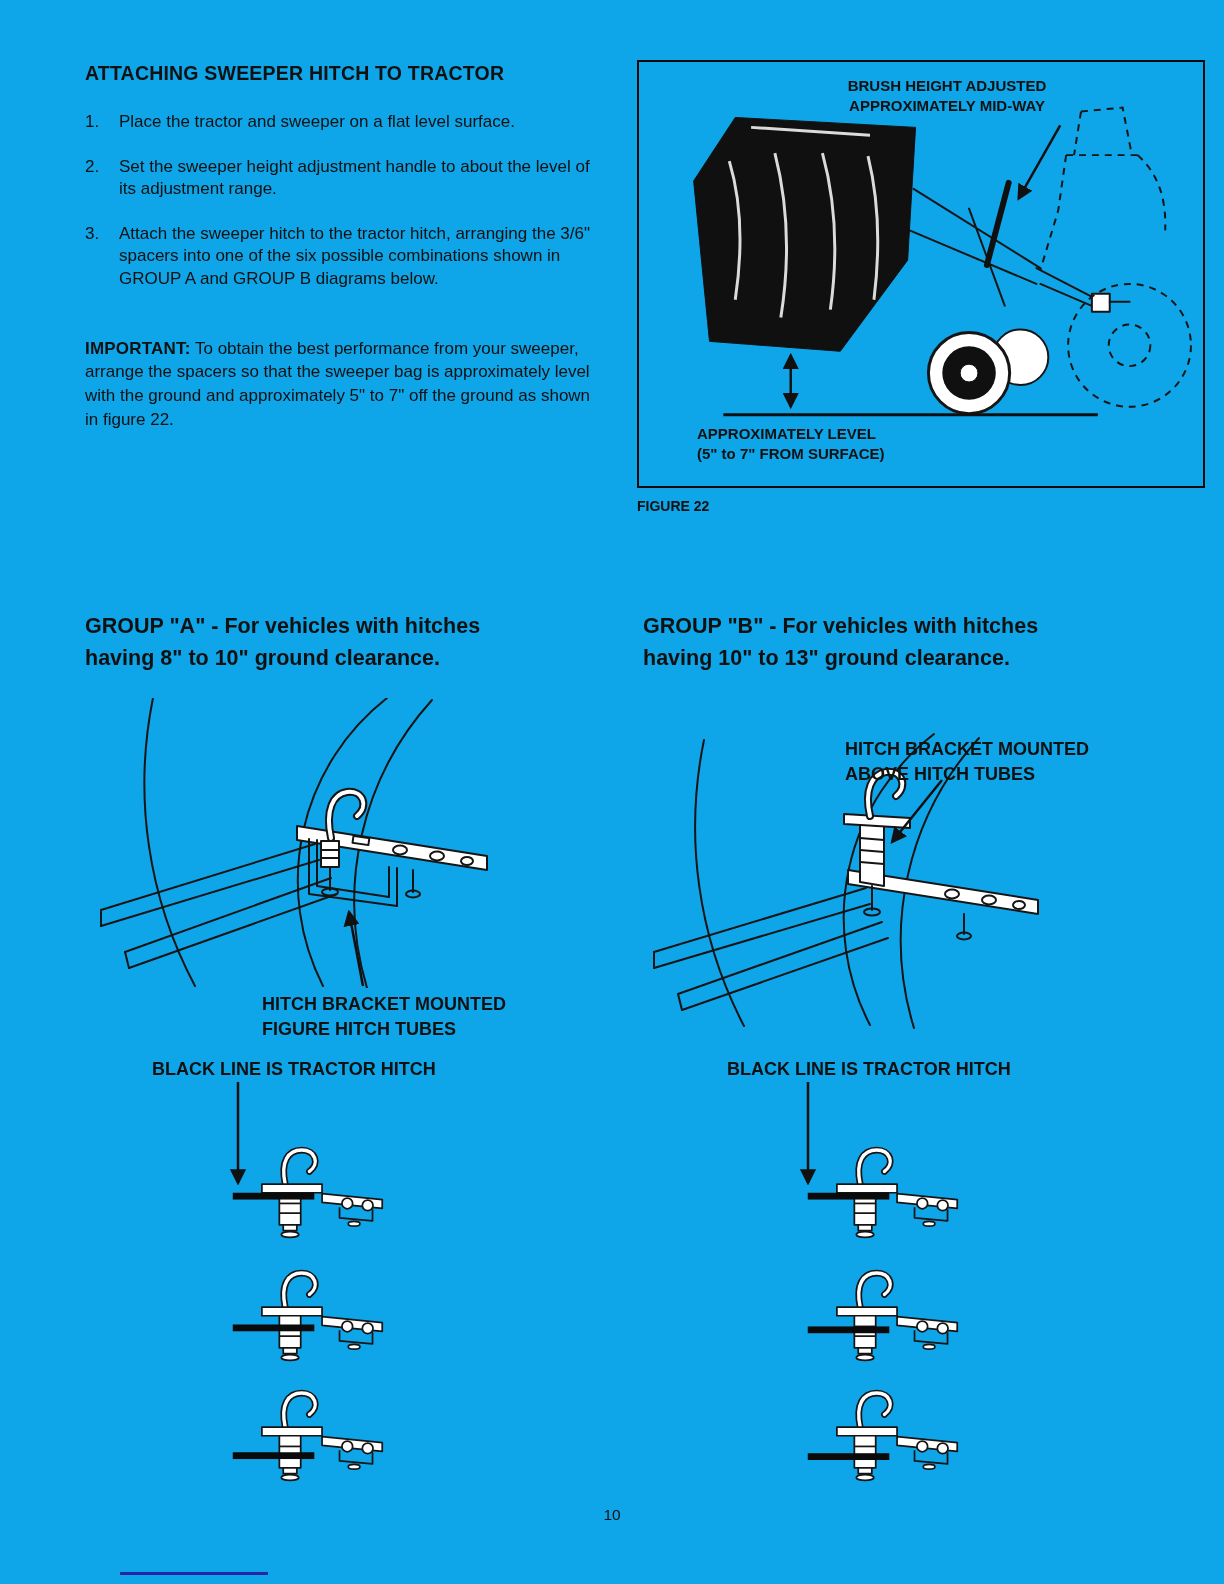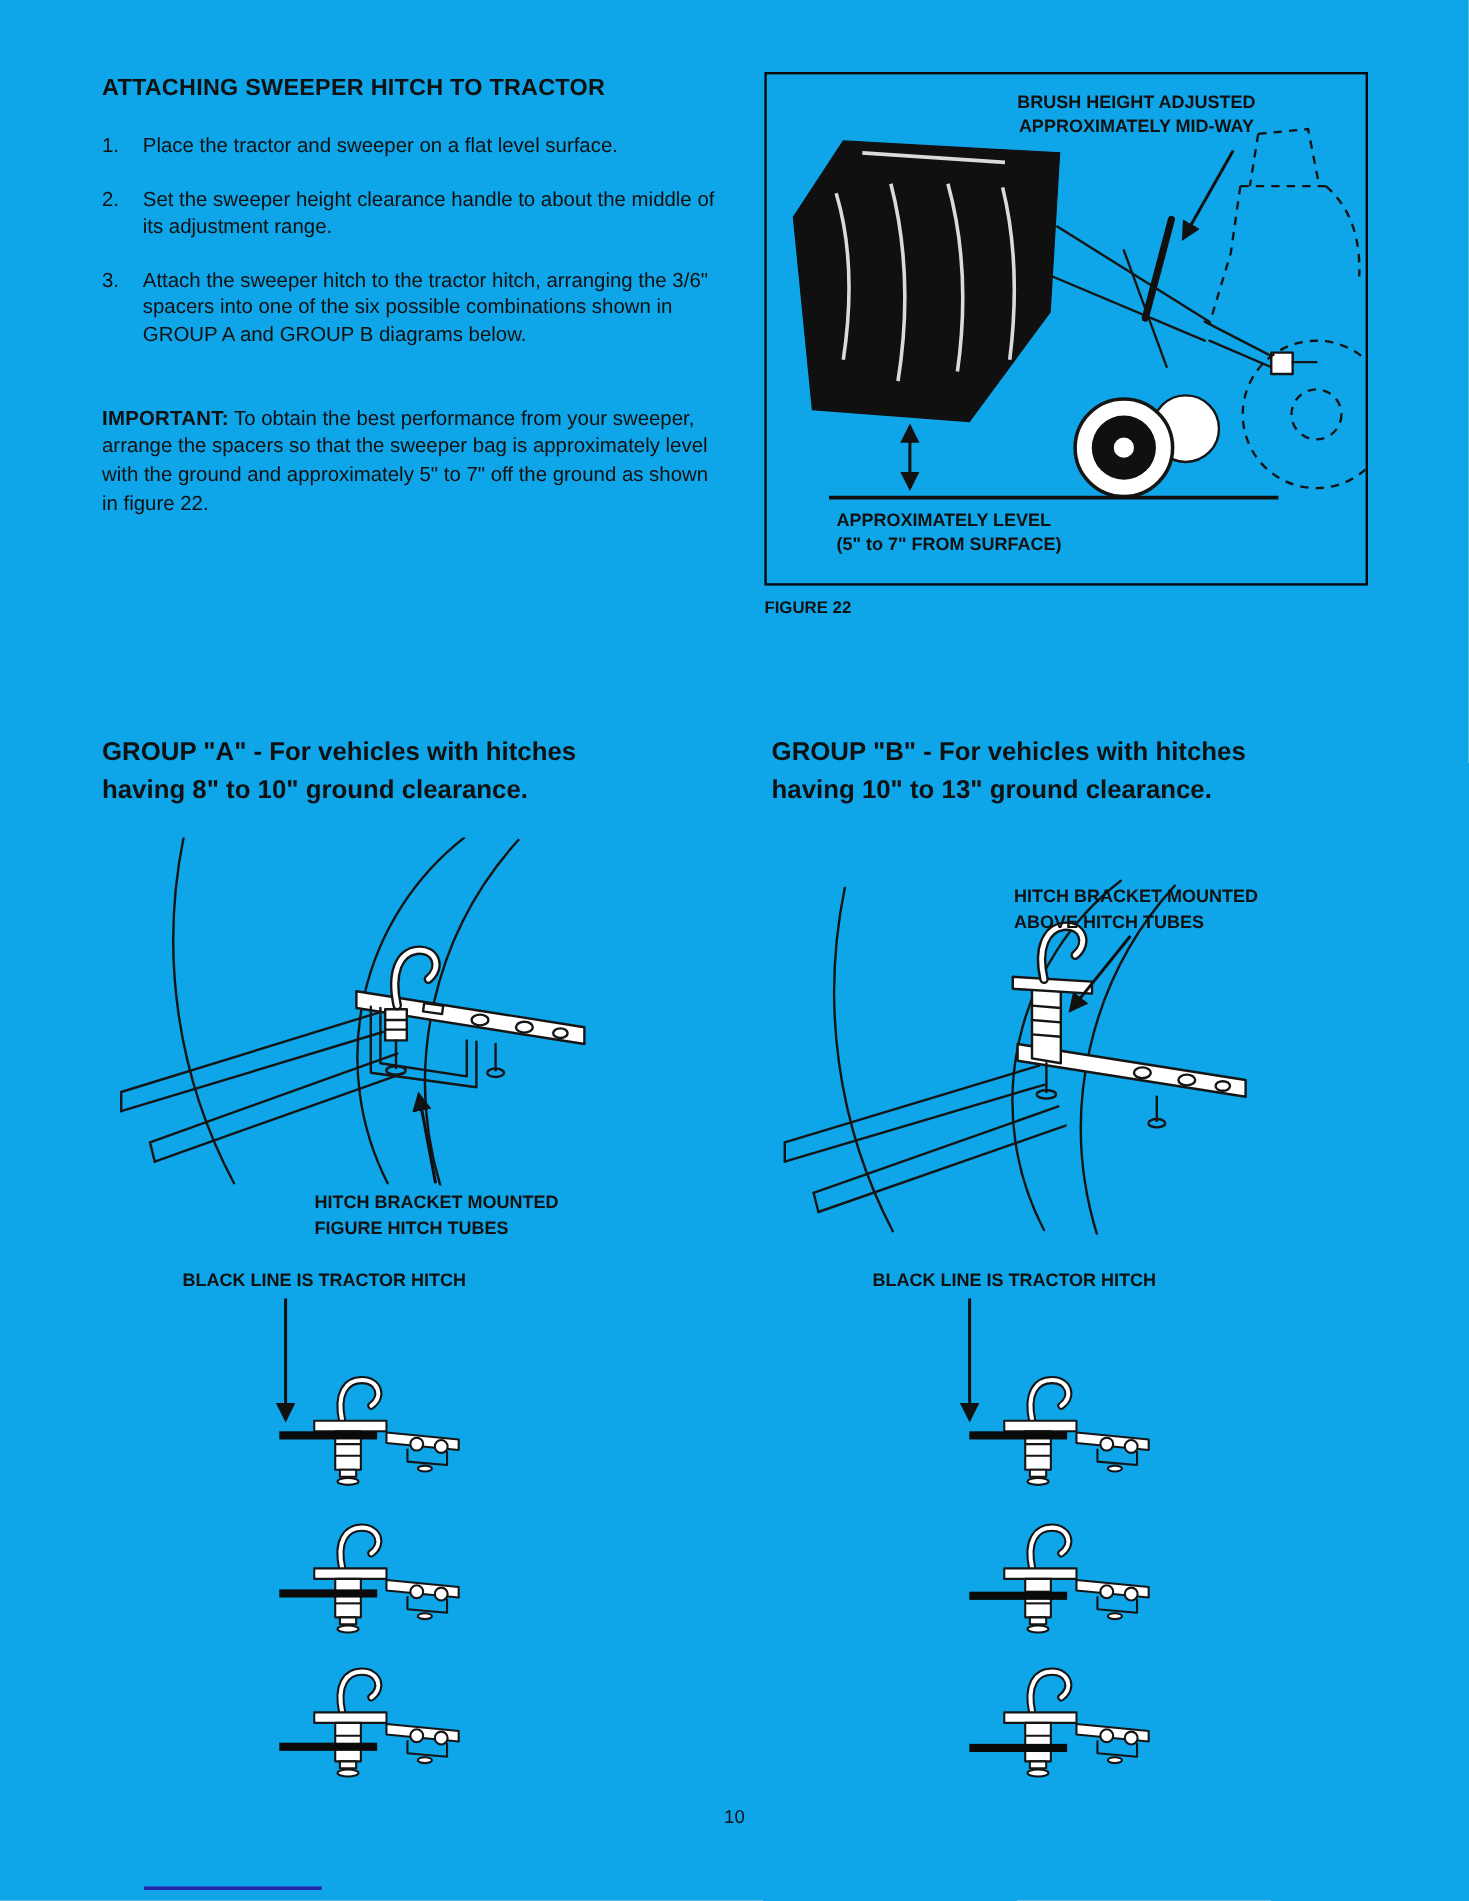--- a/index.html
+++ b/index.html
@@ -8,26 +8,26 @@
     font-family:"Liberation Sans", sans-serif;color:#111;overflow:hidden;
   }
   .abs{position:absolute;}
   .title{font-size:19.5px;font-weight:bold;letter-spacing:.2px;margin:0 0 26px 0;}
   .text-col{position:absolute;left:85px;top:62px;width:512px;}
   .step{display:flex;margin-bottom:22px;font-size:17px;line-height:1.33;}
   .step-num{width:34px;flex:none;}
   .step-text{flex:1;}
   .important{margin-top:46px;font-size:17px;line-height:1.4;}
   .important b{letter-spacing:.2px;}
-  .fig-box{position:absolute;left:637px;top:60px;width:503px;height:428px;border:2.5px solid #0a0a0a;box-sizing:border-box;}
+  .fig-box{position:absolute;left:637px;top:60px;width:568px;height:428px;border:2.5px solid #0a0a0a;box-sizing:border-box;}
   .fig-art{position:absolute;left:0;top:0;width:100%;height:100%;}
   .fig-label{position:absolute;font-size:15px;font-weight:bold;line-height:1.35;}
   .fig-caption{position:absolute;left:637px;top:498px;font-size:14px;font-weight:bold;}
   .group-heading{position:absolute;font-size:21.5px;font-weight:bold;line-height:1.5;}
-  .diagram-label{position:absolute;font-size:15px;font-weight:bold;line-height:1.4;}
+  .diagram-label{position:absolute;font-size:18px;font-weight:bold;line-height:1.4;}
   .sp-svg{position:absolute;width:165px;height:112px;}
   .down-arrow{position:absolute;width:16px;height:115px;}
   .page-num{position:absolute;left:0;right:0;top:1506px;text-align:center;font-size:15.5px;}
   .footer-mark{position:absolute;left:120px;top:1572px;width:148px;height:3px;background:#2525a8;}
   svg{display:block;}
 </style>
 </head>
 <body>
 
 <div class="page">
@@ -59,21 +59,21 @@
 
   <div class="text-col">
     <div class="title">ATTACHING SWEEPER HITCH TO TRACTOR</div>
 
     <div class="step">
       <span class="step-num">1.</span>
       <span class="step-text">Place the tractor and sweeper on a flat level surface.</span>
     </div>
     <div class="step">
       <span class="step-num">2.</span>
-      <span class="step-text">Set the sweeper height clearance handle to about the middle of its adjustment range.</span>
+      <span class="step-text">Set the sweeper height adjustment handle to about the level of its adjustment range.</span>
     </div>
     <div class="step">
       <span class="step-num">3.</span>
       <span class="step-text">Attach the sweeper hitch to the tractor hitch, arranging the 3/6" spacers into one of the six possible combinations shown in GROUP A and GROUP B diagrams below.</span>
     </div>
 
     <p class="important">
       <b>IMPORTANT:</b>
       <span>To obtain the best performance from your sweeper, arrange the spacers so that the sweeper bag is approximately level with the ground and approximately 5" to 7" off the ground as shown in figure 22.</span>
     </p>

